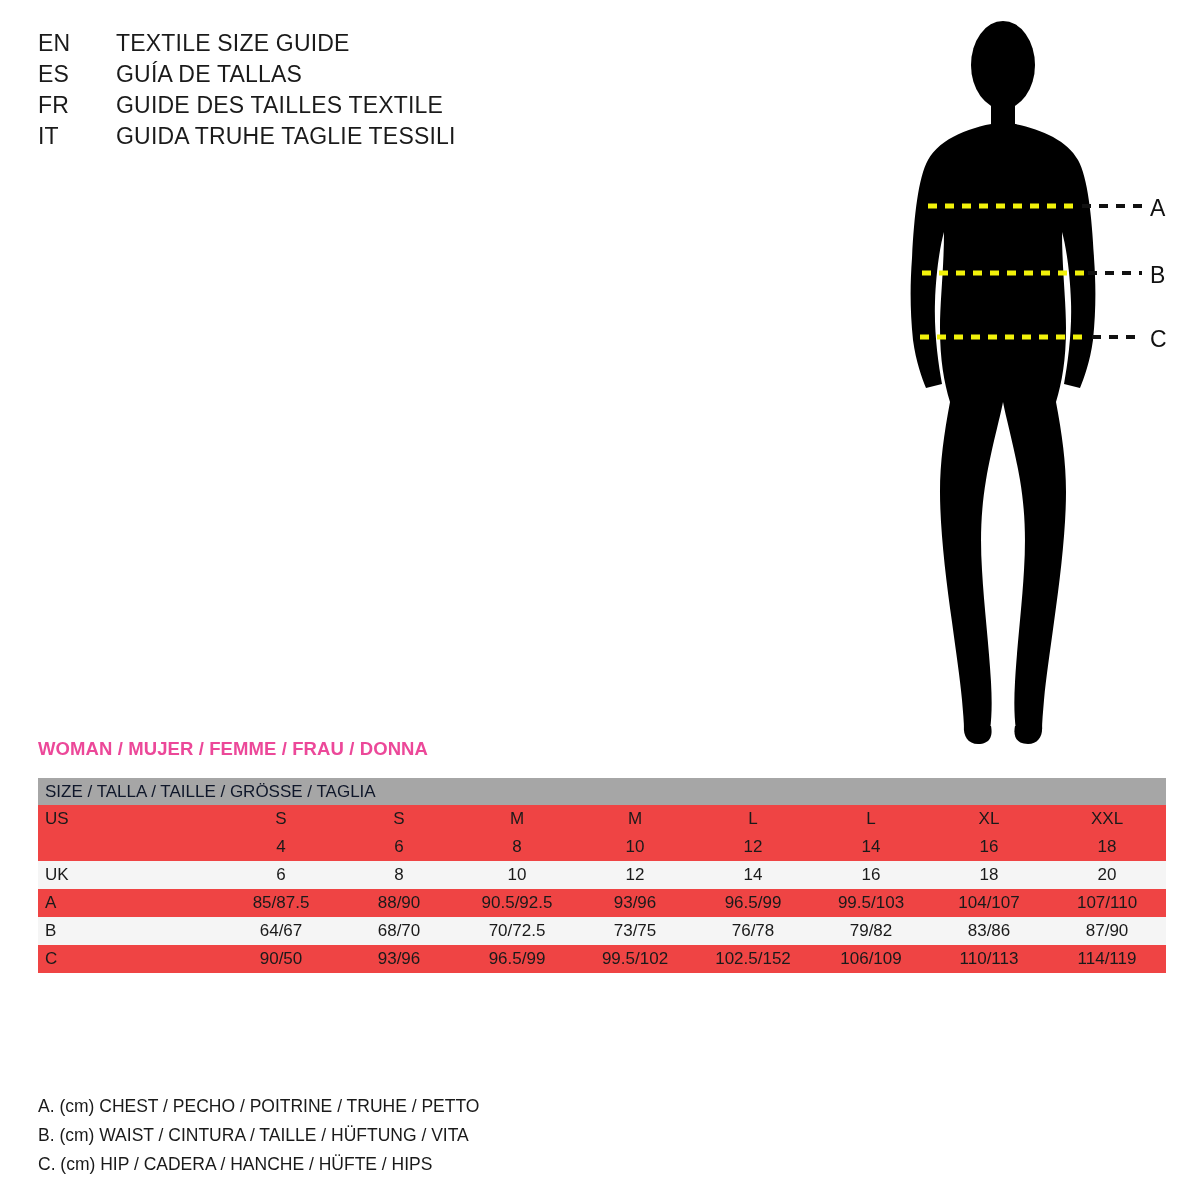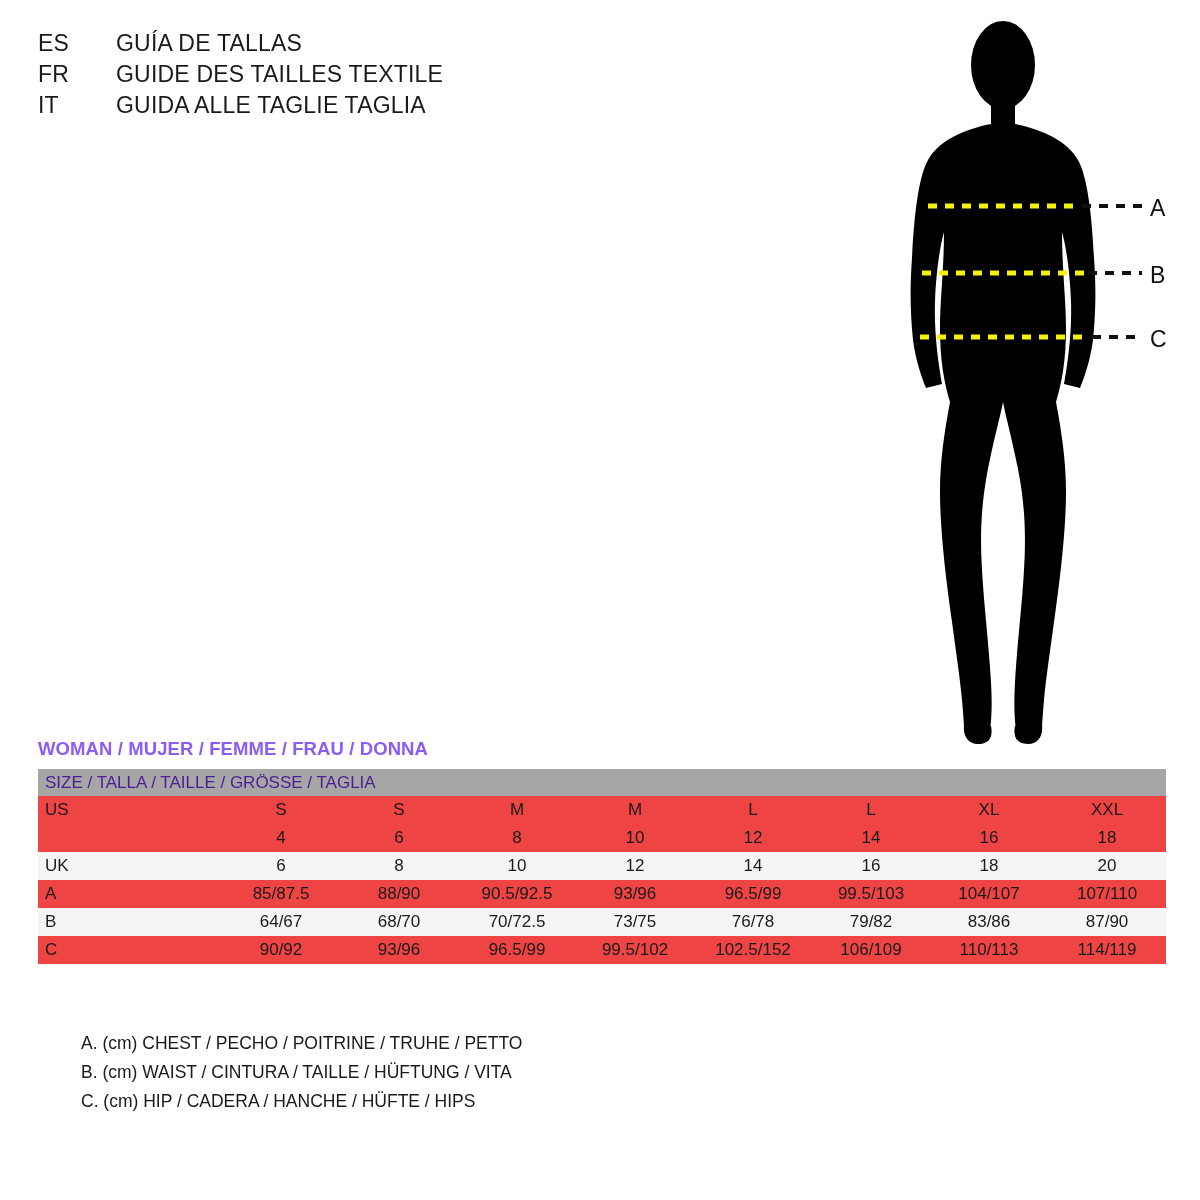--- a/index.html
+++ b/index.html
@@ -60,80 +60,83 @@
   
   #table-section {
     position: absolute;
     left: 38px;
     top: 738px;
     width: 1128px;
   }
   #section-title {
     font-size: 18.5px;
     font-weight: 700;
-    color: #8b5cf6;
-    margin-bottom: 9px;
+    color: #ec4899;
+    margin-bottom: 18px;
     letter-spacing: 0.1px;
   }
   table {
     border-collapse: collapse;
     width: 1128px;
     table-layout: fixed;
     font-size: 17px;
   }
   table td {
     padding: 0;
     height: 28px;
     vertical-align: middle;
   }
   tr.header-row td {
     background: #a6a6a6;
-    color: #4c1d95;
+    color: #0f172a;
     font-weight: 400;
     font-size: 17px;
     height: 27px;
   }
   tr.shade td { background: #ef4444; }
   tr.plain td { background: #f5f5f5; }
   .cell-label {
     padding-left: 7px;
     text-align: left;
   }
   .cell-val { text-align: center; }
 
   
   #footnotes {
     position: absolute;
     left: 38px;
-    top: 1029px;
+    top: 1092px;
     width: 900px;
-    margin-left: 43px;
   }
   .footnote {
     font-size: 17.5px;
     line-height: 29px;
     color: #1a1a1a;
     white-space: nowrap;
   }
 </style>
 </head>
 <body>
 
 <div id="lang-block">
+  <div class="lang-row">
+    <span class="lang-code">EN</span>
+    <span class="lang-title">TEXTILE SIZE GUIDE</span>
+  </div>
   <div class="lang-row">
     <span class="lang-code">ES</span>
     <span class="lang-title">GUÍA DE TALLAS</span>
   </div>
   <div class="lang-row">
     <span class="lang-code">FR</span>
     <span class="lang-title">GUIDE DES TAILLES TEXTILE</span>
   </div>
   <div class="lang-row">
     <span class="lang-code">IT</span>
-    <span class="lang-title">GUIDA ALLE TAGLIE TAGLIA</span>
+    <span class="lang-title">GUIDA TRUHE TAGLIE TESSILI</span>
   </div>
 </div>
 
 <div id="figure-area">
   <svg id="figure-svg" width="330" height="740" viewBox="0 0 330 740">
 
     <g fill="#000000">
 
       <ellipse cx="143" cy="55" rx="32" ry="44"></ellipse>
 
@@ -279,21 +282,21 @@
         <td class="cell-val">70/72.5</td>
         <td class="cell-val">73/75</td>
         <td class="cell-val">76/78</td>
         <td class="cell-val">79/82</td>
         <td class="cell-val">83/86</td>
         <td class="cell-val">87/90</td>
       </tr>
 
       <tr class="shade">
         <td class="cell-label">C</td>
-        <td class="cell-val">90/92</td>
+        <td class="cell-val">90/50</td>
         <td class="cell-val">93/96</td>
         <td class="cell-val">96.5/99</td>
         <td class="cell-val">99.5/102</td>
         <td class="cell-val">102.5/152</td>
         <td class="cell-val">106/109</td>
         <td class="cell-val">110/113</td>
         <td class="cell-val">114/119</td>
       </tr>
     </tbody>
   </table>

